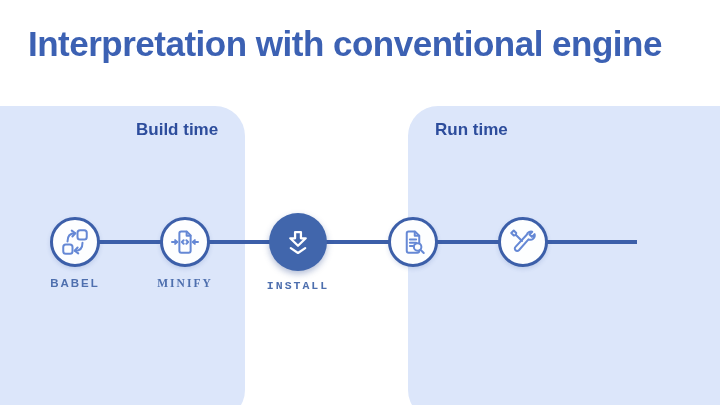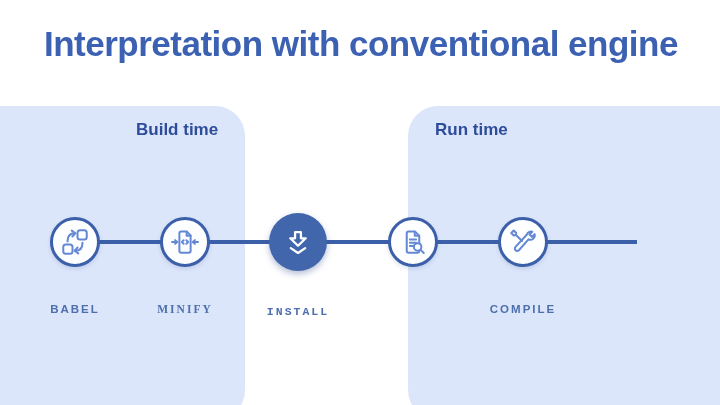--- a/index.html
+++ b/index.html
@@ -6,21 +6,21 @@
   .stage {
     position: relative;
     width: 720px;
     height: 405px;
     overflow: hidden;
     background: #ffffff;
     font-family: "Liberation Sans", sans-serif;
   }
   .page-title {
     position: absolute;
-    left: 44px;
+    left: 28px;
     top: 24px;
     font-size: 35px;
     font-weight: 700;
     letter-spacing: -0.5px;
     color: #3c61b3;
     white-space: nowrap;
   }
   .panel {
     position: absolute;
     top: 106px;
@@ -82,21 +82,20 @@
     top: 60px;
     left: 50%;
     transform: translateX(-50%);
     width: 120px;
     text-align: center;
     font-size: 11.5px;
     font-weight: 700;
     letter-spacing: 2px;
     color: #4e6fae;
     white-space: nowrap;
-    margin-top: 26px;
   }
   .node.emphasis .label { top: 66px; }
   .icon svg { display: block; }
 </style>
 </head>
 <body>
 
 <div class="stage">
 
   <div class="page-title">Interpretation with conventional engine</div>
@@ -174,17 +173,16 @@
   <div class="node" style="left:498px; top:217px;">
     <div class="circle">
       <span class="icon">
         <svg width="30" height="30" viewBox="0 0 24 24" fill="none" stroke="#6588d5" stroke-width="1.6" stroke-linecap="round" stroke-linejoin="round">
           <path d="M4.6,2.8 L6.6,4.8 L6.2,6.4 L4.6,6.8 L2.6,4.8 Z"></path>
           <path d="M6.6,6.6 L11.2,11.2"></path>
           <path d="M15,6.2 a3.6,3.6 0 0 1 4.4,-2.4 L17.2,6 l1.9,1.9 2.2,-2.2 a3.6,3.6 0 0 1 -4.9,4.2 L8.7,18.6 a1.9,1.9 0 1 1 -2.7,-2.7 Z"></path>
         </svg>
       </span>
     </div>
-    <div class="label">COMPILE</div>
   </div>
 
 
 </div>
 
 </body></html>

